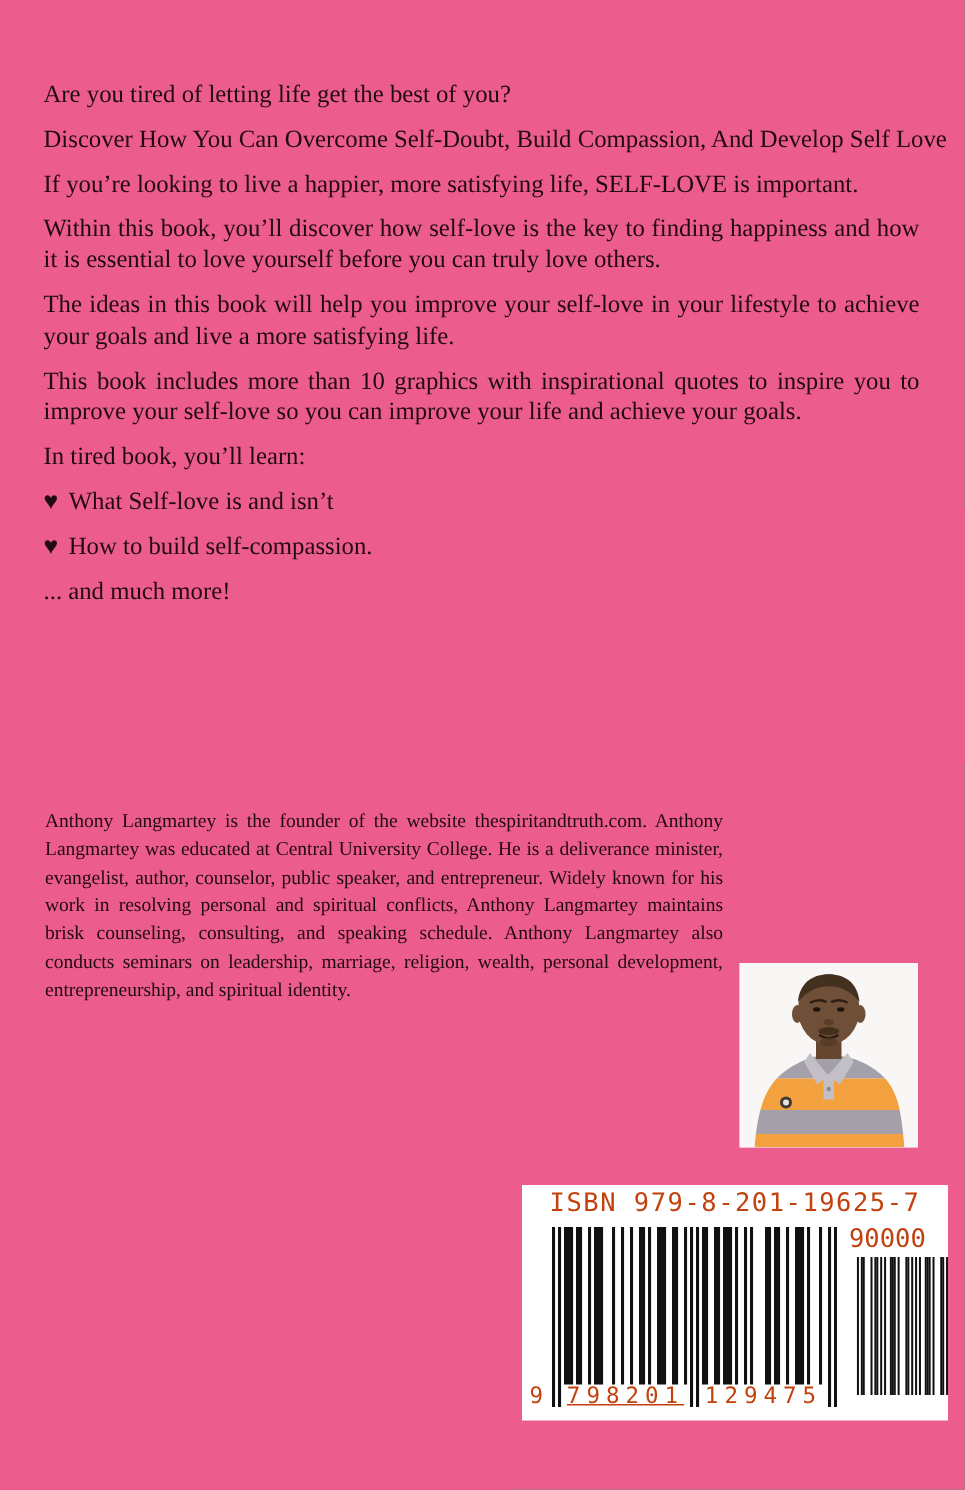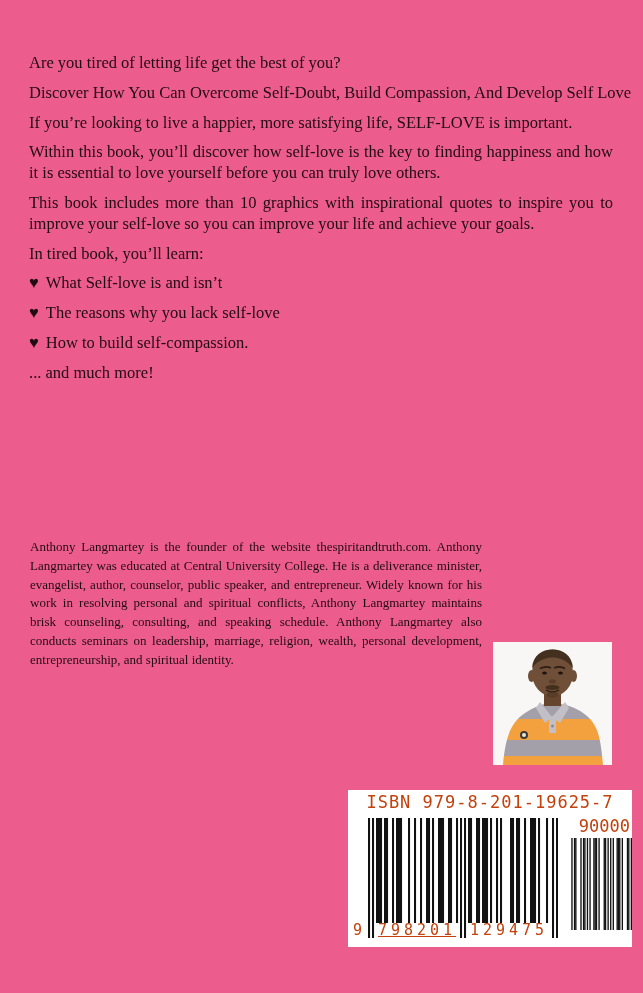--- a/index.html
+++ b/index.html
@@ -52,43 +52,41 @@
   .bc-digit {
     position:absolute;
     font-family:"DejaVu Sans Mono", monospace;
     font-size:15px;
   }
   .d-first { left:5px; top:131px; }
   .d-left  { left:28px; top:131px; width:82px; text-align:center; letter-spacing:4px;text-decoration:underline; }
   .d-right { left:120px; top:131px; width:82px; text-align:center; letter-spacing:4px; }
   .price-code {
     position:absolute; left:218px; top:26px; width:64px;
-    text-align:right;
+    text-align:left;
     font-family:"DejaVu Sans Mono", monospace;
     font-size:17px;
   }
 </style>
 </head>
 <body>
 
 <div class="cover">
 
   <div class="blurb">
     <p>Are you tired of letting life get the best of you?</p>
     <p class="oneline">Discover How You Can Overcome Self-Doubt, Build Compassion, And Develop Self Love</p>
     <p>If you’re looking to live a happier, more satisfying life, SELF-LOVE is important.</p>
     <p>Within this book, you’ll discover how self-love is the key to finding happiness and how it is essential to love yourself before you can truly love others.</p>
+    <p>The ideas in this book will help you improve your self-love in your lifestyle to achieve your goals and live a more satisfying life.</p>
     <p>This book includes more than 10 graphics with inspirational quotes to inspire you to improve your self-love so you can improve your life and achieve your goals.</p>
     <p>In tired book, you’ll learn:</p>
 
     <div class="bullet">
       <span class="heart">♥</span><span>What Self-love is and isn’t</span>
-    </div>
-    <div class="bullet">
-      <span class="heart">♥</span><span>The reasons why you lack self-love</span>
     </div>
     <div class="bullet">
       <span class="heart">♥</span><span>How to build self-compassion.</span>
     </div>
 
     <p>... and much more!</p>
   </div>
 
   <div class="bio">Anthony Langmartey is the founder of the website thespiritandtruth.com. Anthony Langmartey was educated at Central University College. He is a deliverance minister, evangelist, author, counselor, public speaker, and entrepreneur. Widely known for his work in resolving personal and spiritual conflicts, Anthony Langmartey maintains brisk counseling, consulting, and speaking schedule. Anthony Langmartey also conducts seminars on leadership, marriage, religion, wealth, personal development, entrepreneurship, and spiritual identity.</div>
 

